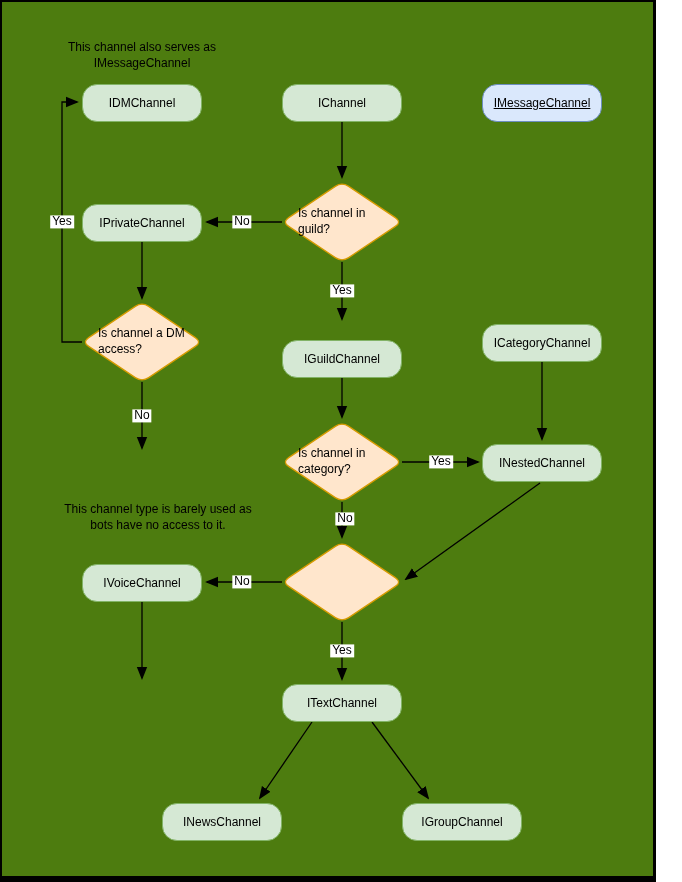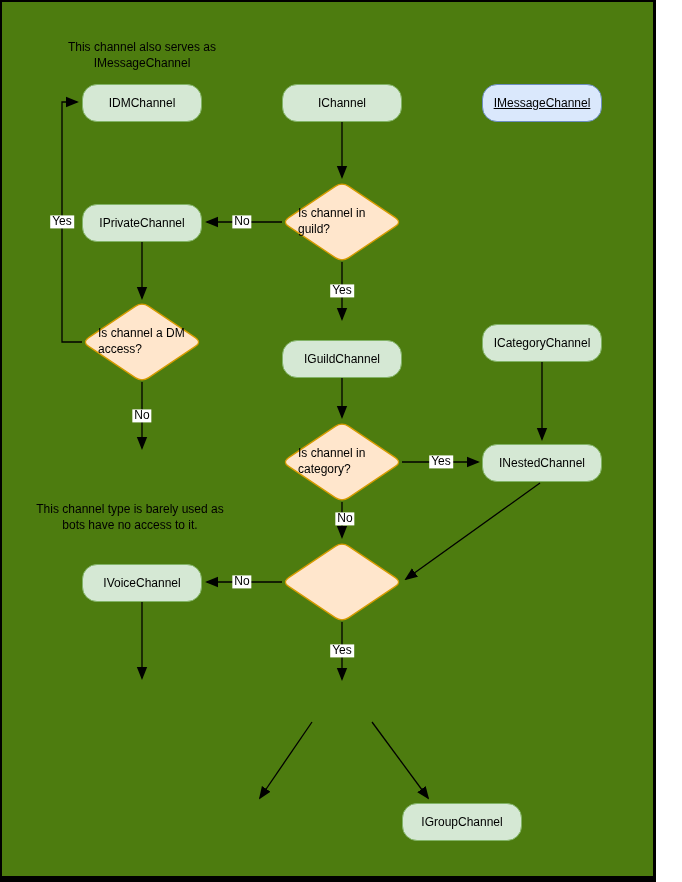--- a/index.html
+++ b/index.html
@@ -91,30 +91,32 @@
 
     <g fill="#ffe6cc" stroke="#d79b00" stroke-width="1.3">
       <path transform="translate(340,220)" d="M6.7,-35.6 L53.3,-4.4 Q60,0 53.3,4.4 L6.7,35.6 Q0,40 -6.7,35.6 L-53.3,4.4 Q-60,0 -53.3,-4.4 L-6.7,-35.6 Q0,-40 6.7,-35.6 Z"></path>
       <path transform="translate(140,340)" d="M6.7,-35.6 L53.3,-4.4 Q60,0 53.3,4.4 L6.7,35.6 Q0,40 -6.7,35.6 L-53.3,4.4 Q-60,0 -53.3,-4.4 L-6.7,-35.6 Q0,-40 6.7,-35.6 Z"></path>
       <path transform="translate(340,460)" d="M6.7,-35.6 L53.3,-4.4 Q60,0 53.3,4.4 L6.7,35.6 Q0,40 -6.7,35.6 L-53.3,4.4 Q-60,0 -53.3,-4.4 L-6.7,-35.6 Q0,-40 6.7,-35.6 Z"></path>
       <path transform="translate(340,580)" d="M6.7,-35.6 L53.3,-4.4 Q60,0 53.3,4.4 L6.7,35.6 Q0,40 -6.7,35.6 L-53.3,4.4 Q-60,0 -53.3,-4.4 L-6.7,-35.6 Q0,-40 6.7,-35.6 Z"></path>
     </g>
   </svg>
 
   <div class="note" style="left:140px; top:37px; width:170px">This channel also serves as IMessageChannel</div>
-  <div class="note" style="left:128px; top:499px; width:200px">This channel type is barely used as bots have no access to it.</div>
+  <div class="note" style="left:156px; top:499px; width:200px">This channel type is barely used as bots have no access to it.</div>
 
   <div class="node" style="left:80px;  top:82px">IDMChannel</div>
   <div class="node" style="left:280px; top:82px">IChannel</div>
   <div class="node blue" style="left:480px; top:82px">IMessageChannel</div>
   <div class="node" style="left:80px;  top:202px">IPrivateChannel</div>
   <div class="node" style="left:280px; top:338px">IGuildChannel</div>
   <div class="node" style="left:480px; top:322px">ICategoryChannel</div>
   <div class="node" style="left:480px; top:442px">INestedChannel</div>
   <div class="node" style="left:80px;  top:562px">IVoiceChannel</div>
+  <div class="node" style="left:280px; top:682px">ITextChannel</div>
+  <div class="node" style="left:160px; top:801px">INewsChannel</div>
   <div class="node" style="left:400px; top:801px">IGroupChannel</div>
 
   <div class="decision-label" style="left:340px; top:220px">Is channel in guild?</div>
   <div class="decision-label" style="left:140px; top:340px">Is channel a DM access?</div>
   <div class="decision-label" style="left:340px; top:460px">Is channel in category?</div>
 
   <div class="edge-label" style="left:240px; top:220px">No</div>
   <div class="edge-label" style="left:340px; top:289px">Yes</div>
   <div class="edge-label" style="left:60px;  top:220px">Yes</div>
   <div class="edge-label" style="left:140px; top:414px">No</div>

